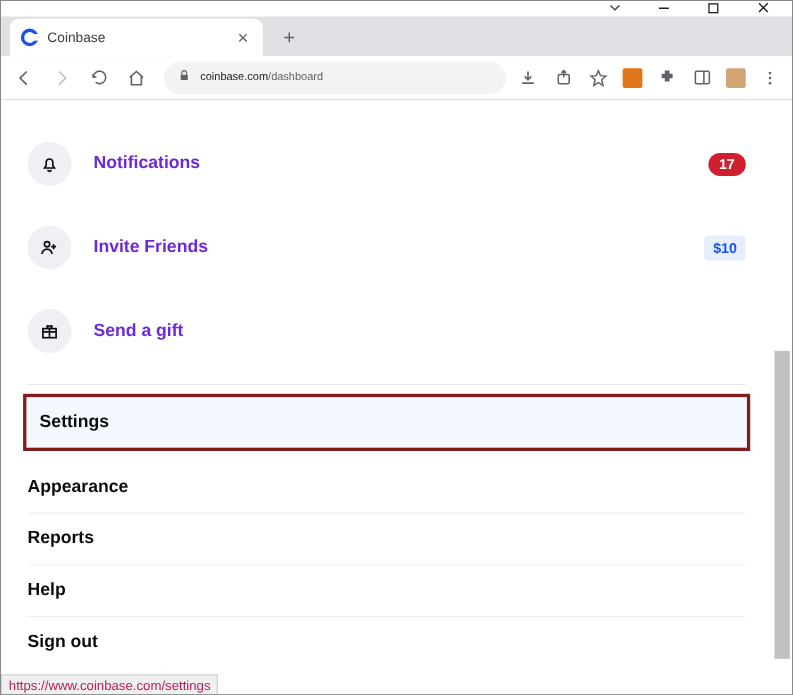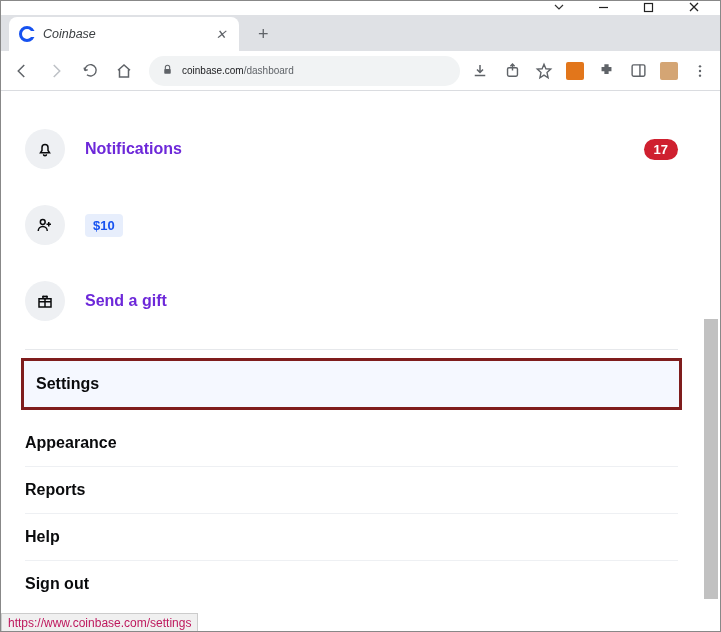--- a/index.html
+++ b/index.html
@@ -37,21 +37,20 @@
   }
   .winbtn svg { display:block; }
   
   .tabstrip {
     height: 36px;
     background: #dfe1e5;
     display: flex;
     align-items: flex-end;
     padding-left: 8px;
     position: relative;
-    font-style: italic;
   }
   .tab {
     background: #fff;
     height: 34px;
     width: 230px;
     border-radius: 8px 8px 0 0;
     display: flex;
     align-items: center;
     padding: 0 10px;
     gap: 8px;
@@ -292,20 +291,21 @@
       <div class="badge-red">17</div>
     </div>
 
     <div class="menu-item">
       <div class="icon-circle">
         <svg width="18" height="18" viewBox="0 0 24 24">
             <circle cx="9" cy="8" r="3.2" stroke="#0a0b0d" stroke-width="2" fill="none"></circle>
             <path d="M3 20 a6 6 0 0 1 12 0 M17 8 V14 M14 11 H20" stroke="#0a0b0d" stroke-width="2" fill="none"></path>
           </svg>
       </div>
+      <div class="menu-label">Invite Friends</div>
       <div class="badge-blue">$10</div>
     </div>
 
     <div class="menu-item">
       <div class="icon-circle">
         <svg width="18" height="18" viewBox="0 0 24 24">
             <rect x="4" y="9" width="16" height="11" stroke="#0a0b0d" stroke-width="2" fill="none"></rect>
             <line x1="4" y1="13" x2="20" y2="13" stroke="#0a0b0d" stroke-width="2"></line>
             <line x1="12" y1="9" x2="12" y2="20" stroke="#0a0b0d" stroke-width="2"></line>
             <path d="M12 9 C9 9 7 4 12 6 C17 4 15 9 12 9" stroke="#0a0b0d" stroke-width="2" fill="none"></path>

